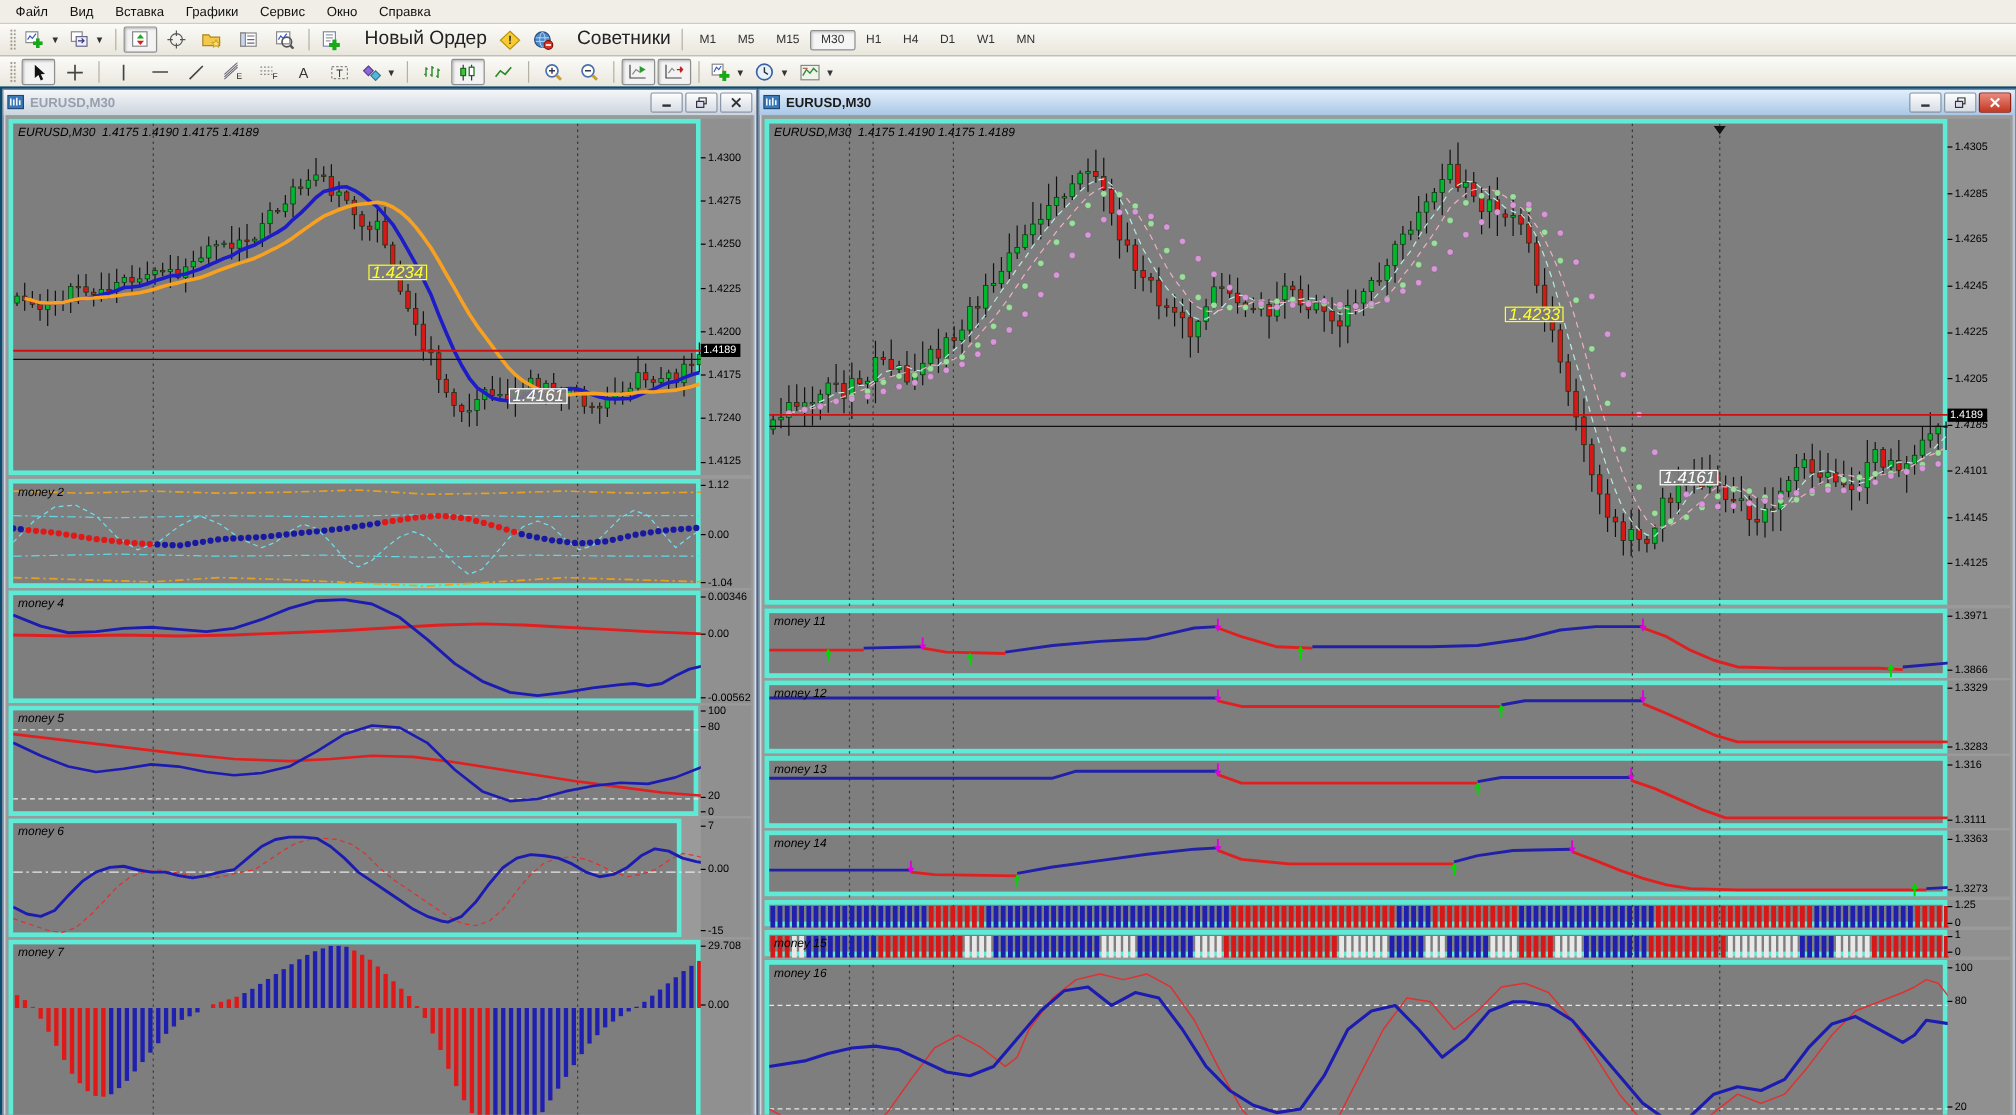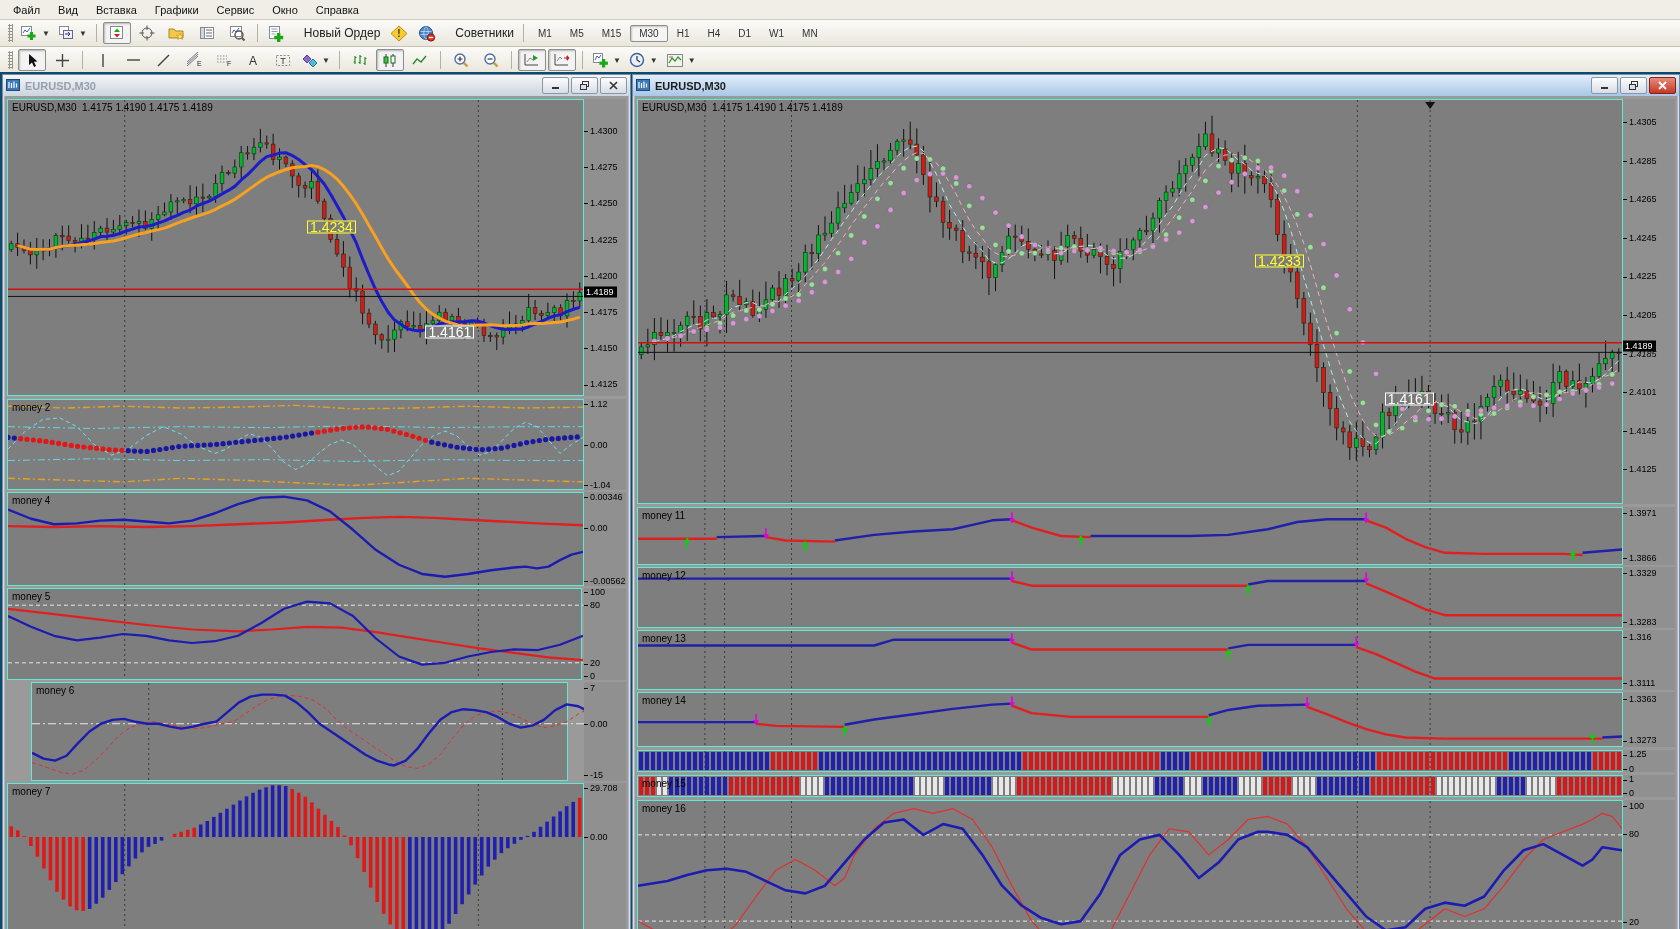--- a/index.html
+++ b/index.html
@@ -10,40 +10,40 @@
   .menu-item{padding:2px 9px;cursor:default;}
   .toolbar{background:linear-gradient(#fcfbf8,#e9e6dc);border-bottom:1px solid #c6c2b4;
     display:flex;align-items:center;padding-left:8px;position:relative;}
   #toolbar1{height:26px;}
   #toolbar2{height:26px;}
   .grip{width:5px;height:18px;margin-right:4px;
     background-image:radial-gradient(#9a968a 1px,transparent 1.2px);background-size:3px 3px;}
   .tbtn{min-width:22px;height:20px;display:flex;align-items:center;justify-content:center;
     border:1px solid transparent;border-radius:2px;margin:0 1px;font-size:11px;color:#222;gap:3px;padding:0 2px;}
   .tbtn.pressed{background:#f3f3f3;border:1px solid #8e8e8e;box-shadow:inset 1px 1px 2px rgba(0,0,0,.25);}
-  .tbtn .lbl{font-size:12px;white-space:nowrap;padding-left:16px;}
+  .tbtn .lbl{font-size:16px;white-space:nowrap;padding-left:16px;}
   .tsep{width:1px;height:18px;background:#b4b0a4;margin:0 5px;}
   .caret{font-size:8px;color:#333;margin-left:1px;}
   .icon svg{display:block}
   .tfbtn{font-size:10px;color:#333;padding:2px 8px;border:1px solid transparent;border-radius:2px;}
   .tfbtn.pressed{background:#f5f5f5;border:1px solid #8e8e8e;box-shadow:inset 1px 1px 2px rgba(0,0,0,.2);}
   
   #mdi{position:absolute;left:0;top:72px;width:1680px;height:857px;background:#0c4a6e;overflow:hidden;}
   .window{position:absolute;background:#aeb6c2;border:1px solid #7a8aa0;box-shadow:0 0 0 1px #d8dee8 inset;}
   .titlebar{height:21px;display:flex;align-items:center;padding:0 3px;font-size:11px;font-weight:bold;}
   .titlebar.inactive{background:linear-gradient(#f4f6f8,#ccd4de);color:#97a0ac;}
   .titlebar.active{background:linear-gradient(#e2eefb,#a9c7e6);color:#1b1b1b;}
   .title-icon{margin-right:4px;display:flex;}
   .win-buttons{margin-left:auto;display:flex;gap:2px;}
   .winbtn{width:25px;height:15px;border:1px solid #8a96a4;border-radius:2px;
     background:linear-gradient(#fdfdfd,#d6dde6);display:flex;align-items:center;justify-content:center;}
   .winbtn.close-red{background:linear-gradient(#e98b7d,#c43825);border-color:#8c2011;}
   .client{position:absolute;left:2px;right:2px;bottom:0;top:21px;background:#9a9a9a;overflow:hidden;}
   .panel{position:absolute;left:2px;right:2px;}
-  .plot{position:absolute;left:0;top:0;bottom:0;background:#7e7e7e;border:1px solid #5eead4;}
+  .plot{position:absolute;left:0;top:0;bottom:0;background:#7e7e7e;border:4px solid #5eead4;font-style:italic;}
   .axisarea{position:absolute;right:0;top:0;bottom:0;background:#909090;font-size:9px;color:#000;}
   .tick{position:absolute;left:0;transform:translateY(-50%);white-space:nowrap;}
   .tick:before{content:"";display:inline-block;width:4px;height:1px;background:#000;vertical-align:middle;margin-right:2px;}
   .pricebox{position:absolute;left:0;transform:translateY(-50%);background:#000;color:#fff;
     padding:0 3px 1px 2px;font-size:9px;white-space:nowrap;z-index:3;}
   .ohlc{position:absolute;left:4px;top:2px;font-size:10px;color:#000;z-index:2;white-space:pre;}
   .pname{position:absolute;left:4px;top:2px;font-size:10px;color:#000;z-index:2;}
   .chart-label{position:absolute;font-size:14px;line-height:11px;padding:0 2px;border:1px solid;
     background:rgba(126,126,126,.9);transform:translateY(-50%);z-index:2;white-space:nowrap;}
   svg.cv{position:absolute;left:0;top:0;}
@@ -569,21 +569,21 @@
             <span class="chart-label" style="left: 52%; top: 42.9268%; color: rgb(255, 255, 48); border-color: rgb(255, 255, 48);">1.4234</span>
             <span class="chart-label" style="left: 72.6%; top: 78.5366%; color: rgb(255, 255, 255); border-color: rgb(255, 255, 255);">1.4161</span>
           </div>
           <div class="axisarea" style="width: 42px;">
             <span class="tick" style="top: 10.7317%;">1.4300</span>
             <span class="tick" style="top: 22.9268%;">1.4275</span>
             <span class="tick" style="top: 35.122%;">1.4250</span>
             <span class="tick" style="top: 47.3171%;">1.4225</span>
             <span class="tick" style="top: 59.5122%;">1.4200</span>
             <span class="tick" style="top: 71.7073%;">1.4175</span>
-            <span class="tick" style="top: 83.9024%;">1.4150</span>
+            <span class="tick" style="top: 83.9024%;">1.7240</span>
             <span class="tick" style="top: 96.0976%;">1.4125</span>
             <span class="pricebox" style="top: 64.878%;">1.4189</span>
           </div>
         </div>
         <div class="panel" style="top: 303px; height: 91px;">
           <div class="plot" style="right: 42px;">
             <span class="pname">money 2</span>
             <svg class="cv" width="575" height="89">
               <line x1="116.725" y1="0" x2="116.725" y2="89" stroke="#3a3a3a" stroke-width="1" stroke-dasharray="2 3"></line>
               <line x1="470.35" y1="0" x2="470.35" y2="89" stroke="#3a3a3a" stroke-width="1" stroke-dasharray="2 3"></line>
@@ -720,21 +720,21 @@
             </svg>
           </div>
           <div class="axisarea" style="width: 42px;">
             <span class="tick" style="top: 4%;">100</span>
             <span class="tick" style="top: 18%;">80</span>
             <span class="tick" style="top: 82%;">20</span>
             <span class="tick" style="top: 96%;">0</span>
           </div>
         </div>
         <div class="panel" style="top: 586px; height: 99px;">
-          <div class="plot" style="right: 58px; margin-left: 24px;">
+          <div class="plot" style="right: 58px;">
             <span class="pname">money 6</span>
             <svg class="cv" width="575" height="97">
               <line x1="116.725" y1="0" x2="116.725" y2="97" stroke="#3a3a3a" stroke-width="1" stroke-dasharray="2 3"></line>
               <line x1="470.35" y1="0" x2="470.35" y2="97" stroke="#3a3a3a" stroke-width="1" stroke-dasharray="2 3"></line>
               <line x1="0" y1="40.74" x2="575" y2="40.74" stroke="#e8e8e8" stroke-width="1" stroke-dasharray="8 3 2 3"></line>
               <polyline points="0,79.54 17.25,85.36 28.75,89.24 40.25,91.18 51.75,87.3 63.25,77.6 74.75,65.96 86.25,53.35 97.75,44.62 109.25,40.74 120.75,38.8 132.25,40.74 143.75,42.68 155.25,44.62 166.75,45.59 178.25,43.65 189.75,40.74 201.25,38.8 212.75,31.04 224.25,23.28 235.75,16.49 247.25,13.58 258.75,12.61 270.25,13.58 281.75,17.46 293.25,25.22 304.75,36.86 316.25,46.56 327.75,54.32 339.25,62.08 350.75,69.84 362.25,77.6 373.75,83.42 385.25,85.36 396.75,81.48 408.25,71.78 419.75,56.26 431.25,42.68 442.75,32.98 454.25,29.1 465.75,28.13 477.25,30.07 488.75,34.92 500.25,40.74 511.75,44.62 523.25,42.68 534.75,38.8 546.25,31.04 557.75,25.22 569.25,27.16 575,29.1" fill="none" stroke="#e03030" stroke-width="1" stroke-dasharray="4 3" stroke-linejoin="round"></polyline>
               <polyline points="0,69.84 11.5,75.66 23,77.6 34.5,72.75 46,60.14 57.5,48.5 69,40.74 80.5,36.86 92,35.89 103.5,38.8 115,40.74 126.5,40.74 138,43.65 149.5,45.59 161,43.65 172.5,40.74 184,38.8 195.5,29.1 207,19.4 218.5,13.58 230,11.64 241.5,11.64 253,12.61 264.5,19.4 276,29.1 287.5,40.74 299,48.5 310.5,56.26 322,64.02 333.5,71.78 345,77.6 356.5,81.48 362.25,82.45 373.75,77.6 385.25,65.96 396.75,50.44 408.25,36.86 419.75,29.1 431.25,26.19 442.75,27.16 454.25,29.1 465.75,33.95 477.25,40.74 488.75,44.62 500.25,42.68 511.75,36.86 523.25,27.16 534.75,21.34 546.25,23.28 557.75,29.1 569.25,32.01 575,32.98" fill="none" stroke="#1c1cb0" stroke-width="2.4" stroke-dasharray="none" stroke-linejoin="round"></polyline>
             </svg>
           </div>
           <div class="axisarea" style="width: 42px;">

